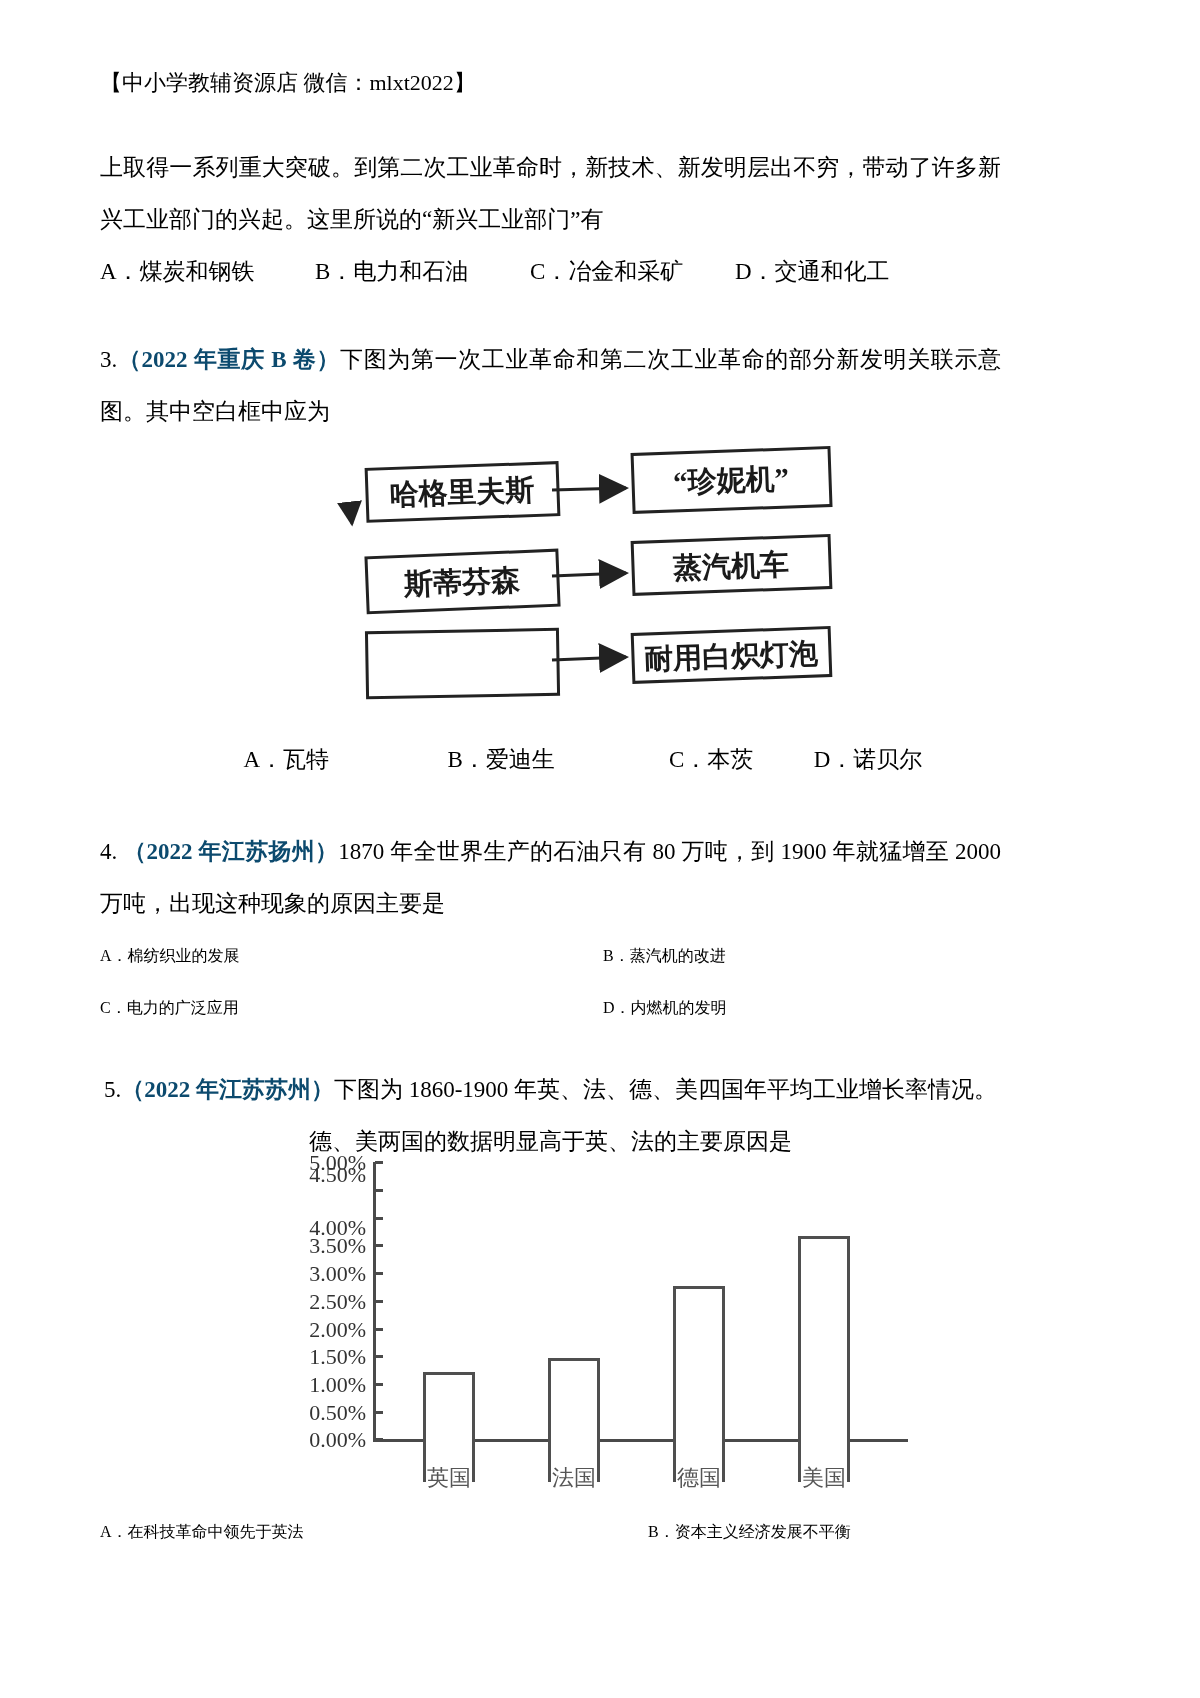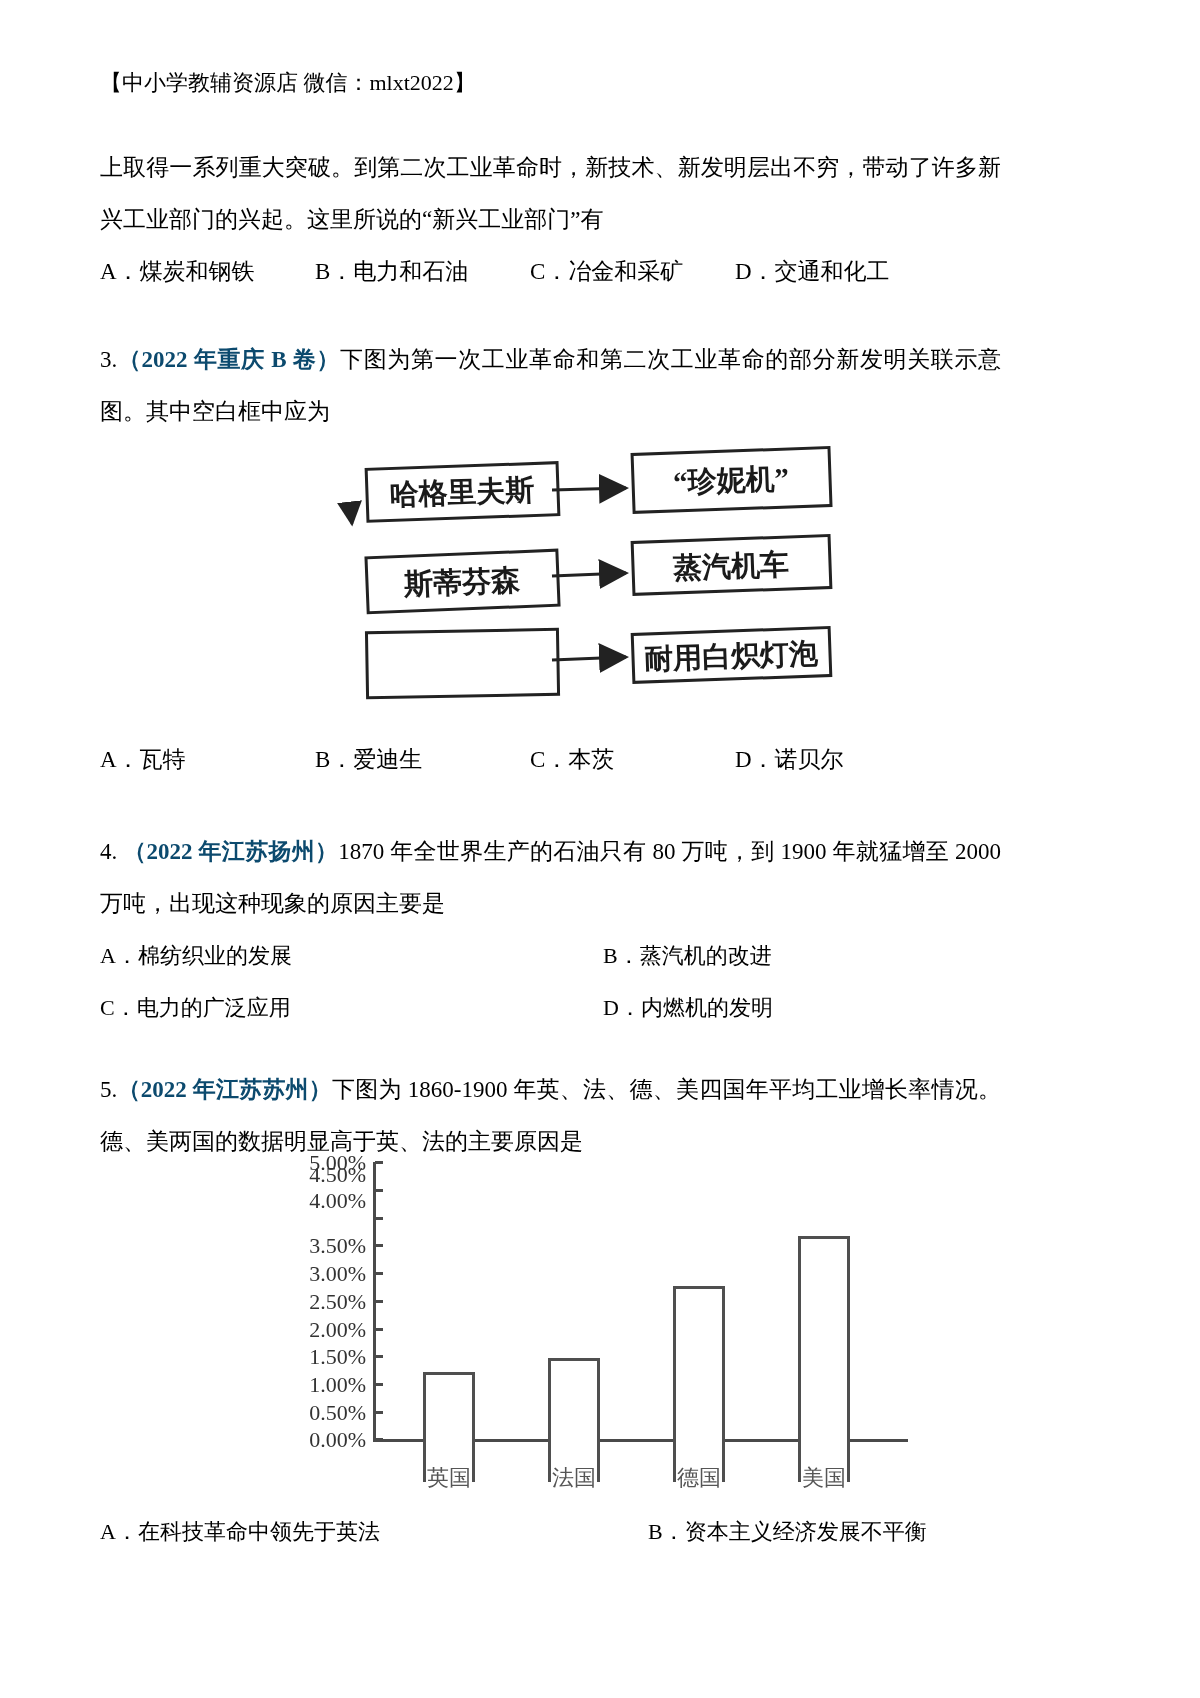--- a/index.html
+++ b/index.html
@@ -5,25 +5,25 @@
   html,body{margin:0;padding:0;background:#ffffff;}
   body{
     width:1200px;height:1698px;overflow:hidden;
     font-family:"Liberation Serif","DejaVu Serif",serif;
     color:#000;
   }
   .page{padding:70px 95px 0 100px;box-sizing:border-box;width:1096px;}
   .hdr{font-size:22px;line-height:1.2;}
   .para{font-size:23px;line-height:52px;text-align:justify;margin:0;}
   .para .red{color:#0c4a6e;font-weight:bold;}
-  .mt46{margin-top:46px;} .mt36{margin-top:36px;} .mt40{margin-top:40px;} .mt30{margin-top:30px;}
+  .mt46{margin-top:46px;} .mt36{margin-top:36px;} .mt40{margin-top:40px;} .mt30{margin-top:30px;text-align:center;}
   .opt-row{font-size:23px;line-height:52px;white-space:nowrap;}
   .opt{display:inline-block;}
   .s1{width:215px;} .s2{width:215px;} .s3{width:205px;}
-  .opt-grid{display:grid;grid-template-columns:503px auto;font-size:22px;line-height:52px;}
+  .opt-grid{display:grid;grid-template-columns:503px auto;font-size:16px;line-height:52px;}
   .diagram{margin-top:8px;display:block;}
   
   .chart{position:relative;width:1000px;height:320px;margin-top:-6px;}
   .plot{position:absolute;left:273px;top:0;width:532px;height:277px;
         border-left:3px solid #4a4a4a;border-bottom:3px solid #4a4a4a;}
   .ylab{position:absolute;left:0;width:266px;text-align:right;font-size:22px;color:#333;
         line-height:21px;}
   .tick{position:absolute;width:8px;height:3px;background:#4a4a4a;}
   .bar{position:absolute;bottom:0;width:52px;background:#fff;
        border:3px solid #4f4f4f;border-bottom:none;box-sizing:border-box;}
@@ -96,21 +96,21 @@
   </div>
 
   <p class="para mt30"><span>5.</span><span class="red">（2022 年江苏苏州）</span><span>下图为 1860-1900 年英、法、德、美四国年平均工业增长率情况。德、美两国的数据明显高于英、法的主要原因是</span></p>
 
   <div class="chart" id="chart">
     <div class="plot" id="chart-plot"></div>
   <div class="ylab" style="top: -10px;">5.00%</div>
       <div class="tick" style="left: 275px; top: -1px;"></div>
       <div class="ylab" style="top: 2px;">4.50%</div>
       <div class="tick" style="left: 275px; top: 26.7px;"></div>
-      <div class="ylab" style="top: 28px;">4.00%</div>
+      <div class="ylab" style="top: 55px;">4.00%</div>
       <div class="tick" style="left: 275px; top: 54.4px;"></div>
       <div class="ylab" style="top: 73.1px;">3.50%</div>
       <div class="tick" style="left: 275px; top: 82.1px;"></div>
       <div class="ylab" style="top: 100.8px;">3.00%</div>
       <div class="tick" style="left: 275px; top: 109.8px;"></div>
       <div class="ylab" style="top: 128.5px;">2.50%</div>
       <div class="tick" style="left: 275px; top: 137.5px;"></div>
       <div class="ylab" style="top: 156.2px;">2.00%</div>
       <div class="tick" style="left: 275px; top: 165.2px;"></div>
       <div class="ylab" style="top: 183.9px;">1.50%</div>

